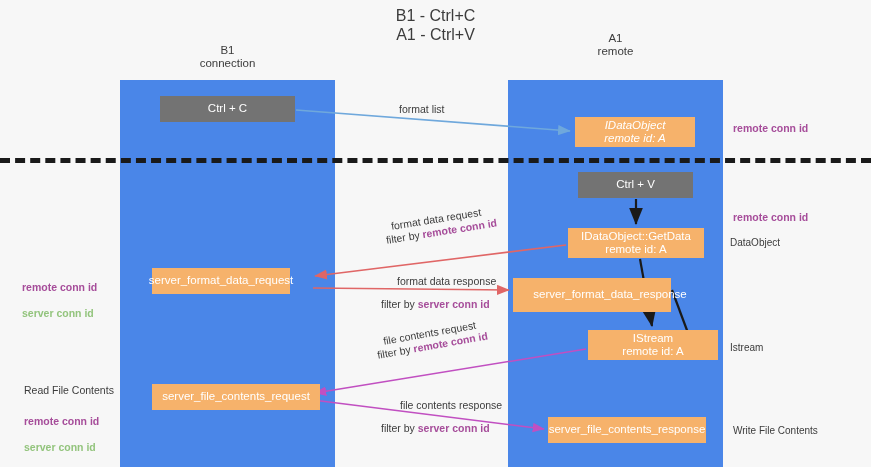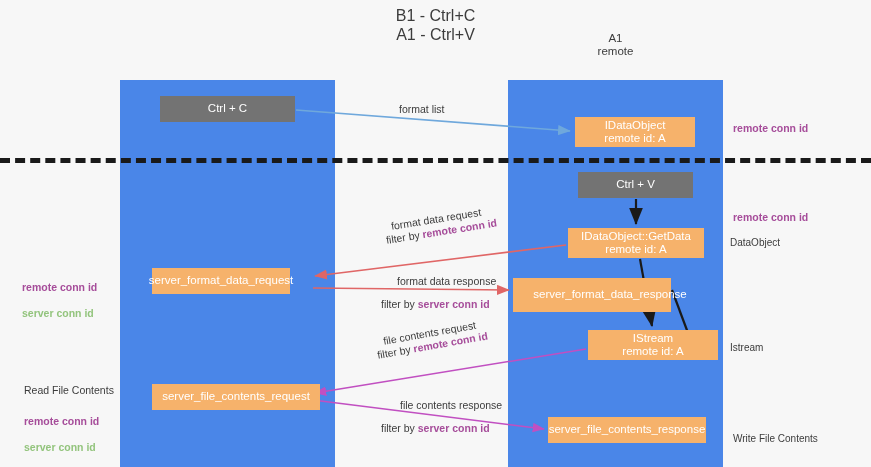--- a/index.html
+++ b/index.html
@@ -33,21 +33,21 @@
   .box{
     position:absolute;box-sizing:border-box;
     display:flex;flex-direction:column;align-items:center;justify-content:center;
     color:#ffffff;font-size:11.5px;line-height:13.5px;text-align:center;
     white-space:pre-line;
   }
   .box.green{background:#737373;}
   .box.orange{background:#f6b26b;}
 
   #box-ctrlc{left:160px;top:96px;width:135px;height:26px;}
-  #box-idataobject{left:575px;top:117px;width:120px;height:30px;}
+  #box-idataobject{left:575px;top:117px;width:120px;height:30px;font-style:italic;}
   #box-ctrlv{left:578px;top:172px;width:115px;height:26px;}
   #box-getdata{left:568px;top:228px;width:136px;height:30px;}
   #box-sfdreq{left:152px;top:268px;width:138px;height:26px;}
   #box-sfdresp{left:513px;top:278px;width:158px;height:34px;padding-left:36px;}
   #box-istream{left:588px;top:330px;width:130px;height:30px;}
   #box-sfcreq{left:152px;top:384px;width:168px;height:26px;}
   #box-sfcresp{left:548px;top:417px;width:158px;height:26px;}
 
   .side-note{
     position:absolute;font-size:10.5px;line-height:13px;font-weight:bold;
@@ -61,21 +61,21 @@
   #note-rci-2{left:733px;top:211px;}
   #note-left-1{left:22px;top:268px;text-align:left;}
   #note-left-2{left:24px;top:385px;text-align:left;}
   #lbl-read{left:24px;top:384px;}
 
   .right-lbl{
     position:absolute;font-size:10px;line-height:14px;color:#3c3c3c;
   }
   #rlbl-dataobject{left:730px;top:236px;}
   #rlbl-istream{left:730px;top:341px;}
-  #rlbl-write{left:733px;top:424px;margin-top:8px;}
+  #rlbl-write{left:733px;top:424px;}
 
   .wire-lbl{
     position:absolute;font-size:10.5px;line-height:14px;color:#3c3c3c;
     white-space:nowrap;
   }
   .wire-lbl b{font-weight:bold;}
   .rot-a{transform:rotate(-9deg);transform-origin:left top;}
   .rot-b{transform:rotate(-10deg);transform-origin:left top;}
 
   #wl-formatlist{left:399px;top:102px;}
@@ -94,20 +94,22 @@
   }
 </style>
 </head>
 <body>
 
 <div id="stage">
 
   <div class="title">B1 - Ctrl+C
 A1 - Ctrl+V</div>
 
+  <div class="lane-head" id="head-b1">B1
+connection</div>
   <div class="lane-head" id="head-a1">A1
 remote</div>
 
   <div class="lane" id="lane-b1"></div>
   <div class="lane" id="lane-a1"></div>
 
   <svg id="wires">
     <defs>
       <marker id="ah-blue" markerWidth="9" markerHeight="9" refX="7.5" refY="3.2" orient="auto">
         <path d="M0,0 L8,3.2 L0,6.4 z" fill="#6fa8dc"></path>

